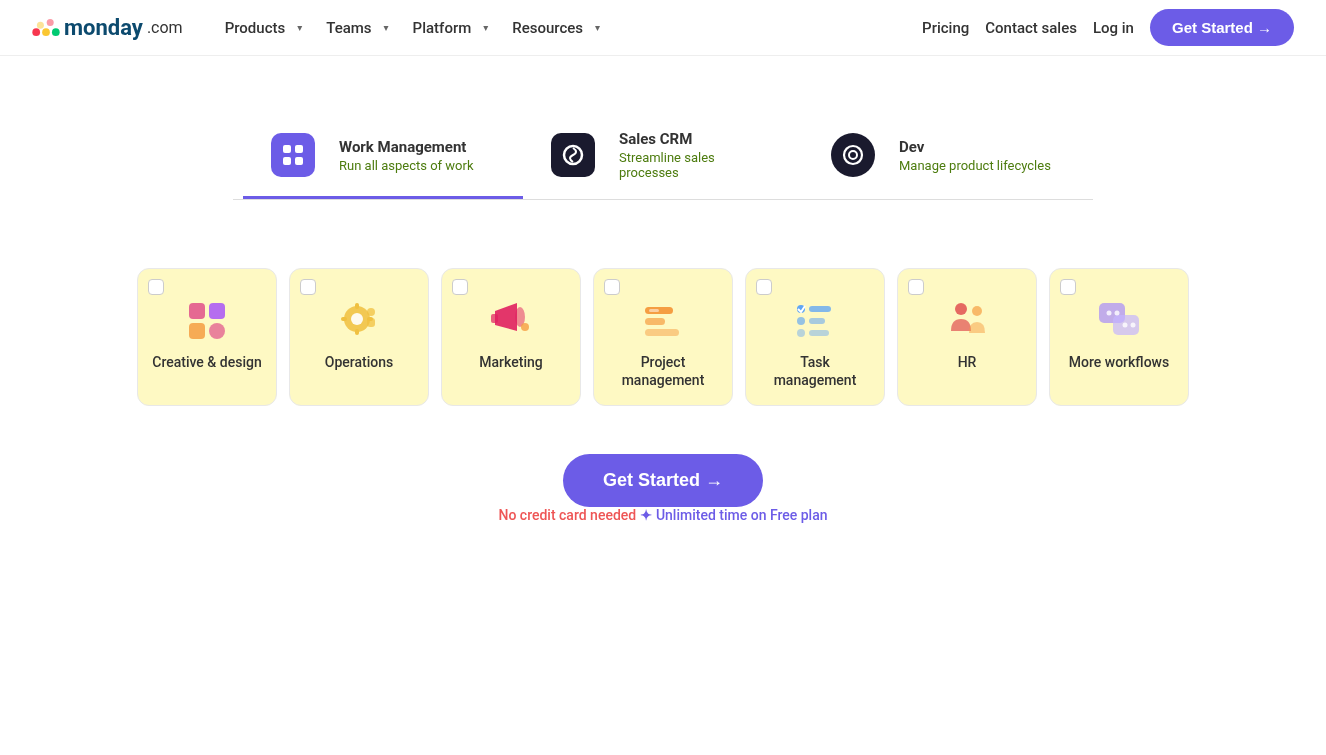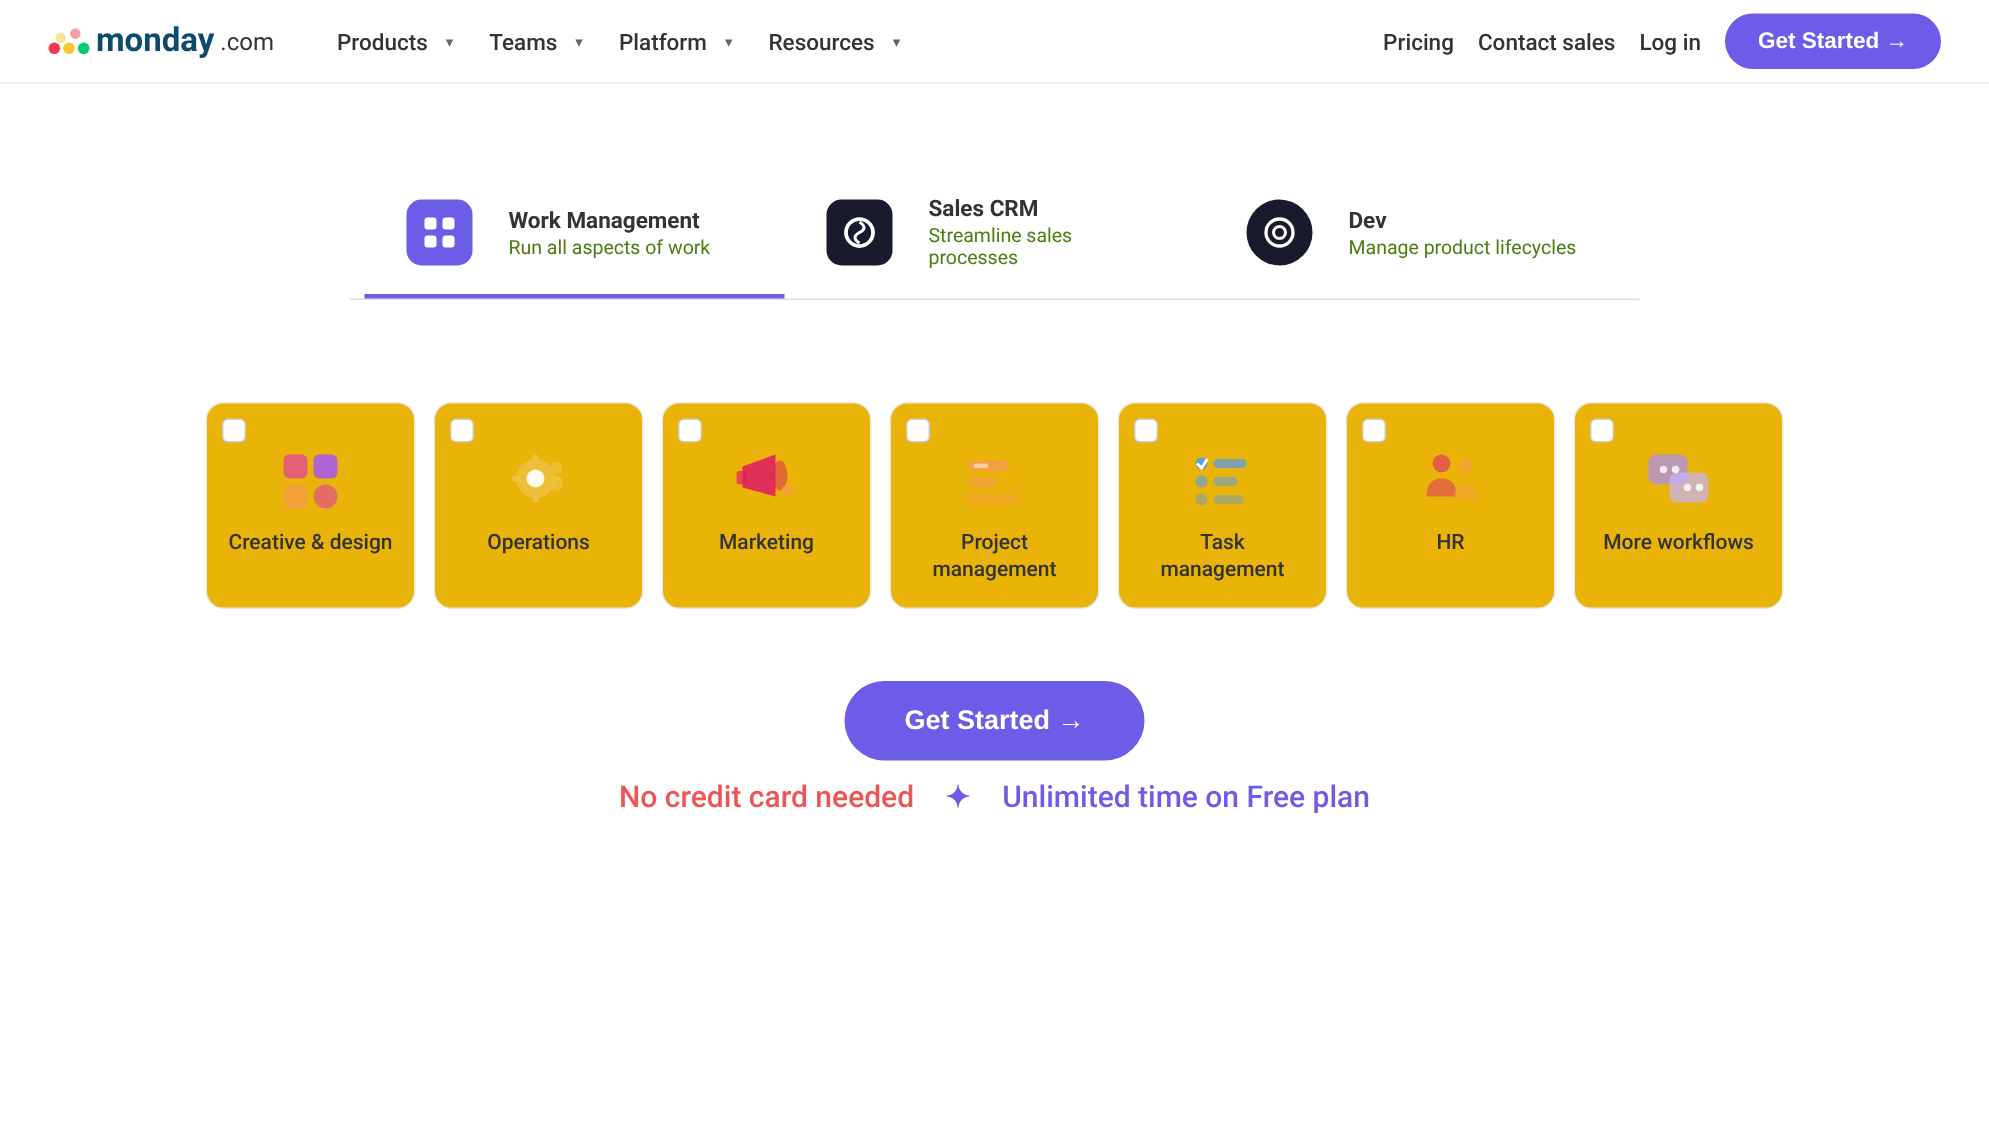--- a/index.html
+++ b/index.html
@@ -68,21 +68,21 @@
 
     
     .workflows {
       display: flex; justify-content: center; gap: 12px;
       padding: 28px 32px; flex-wrap: nowrap; max-width: 1280px; margin: 0 auto;
     }
     .workflow-card {
       display: flex; flex-direction: column; align-items: center; justify-content: flex-start;
       border: 1.5px solid #e8e8e8; border-radius: 12px; padding: 16px 14px 16px;
       width: 140px; min-height: 110px; cursor: pointer; position: relative;
-      transition: box-shadow 0.15s, border-color 0.15s; background: #eab308;
+      transition: box-shadow 0.15s, border-color 0.15s; background: #fef9c3;
     }
     .card-checkbox {
       position: absolute; top: 10px; left: 10px;
       width: 16px; height: 16px; border: 1.5px solid #ccc; border-radius: 4px;
       background: #fff;
     }
     .card-icon-area {
       margin-top: 10px; margin-bottom: 10px;
       width: 52px; height: 48px; display: flex; align-items: center; justify-content: center;
     }
@@ -95,22 +95,22 @@
 
     
     .cta-section { text-align: center; padding: 20px 20px 16px; }
     .btn-cta {
       background: #6c5ce7; color: #fff; border: none; border-radius: 28px;
       padding: 16px 40px; font-size: 18px; font-weight: 600; cursor: pointer;
       display: inline-flex; align-items: center; gap: 8px;
       transition: background 0.15s;
     }
     .cta-note {
-      margin-top: 12px; font-size: 20px; color: #666;
-      display: flex; align-items: center; justify-content: center; gap: 21px;
+      font-size: 14px; color: #666;
+      display: flex; align-items: center; justify-content: center; gap: 4px;
     }
     .cta-note .highlight { color: #e55; font-weight: 500; }
     .cta-note .dot { color: #6c5ce7; font-weight: 700; }
     .cta-note .free { color: #6c5ce7; font-weight: 500; }
   </style>
 </head>
 <body>
 
 <nav class="navbar">
   <div class="navbar-left">

